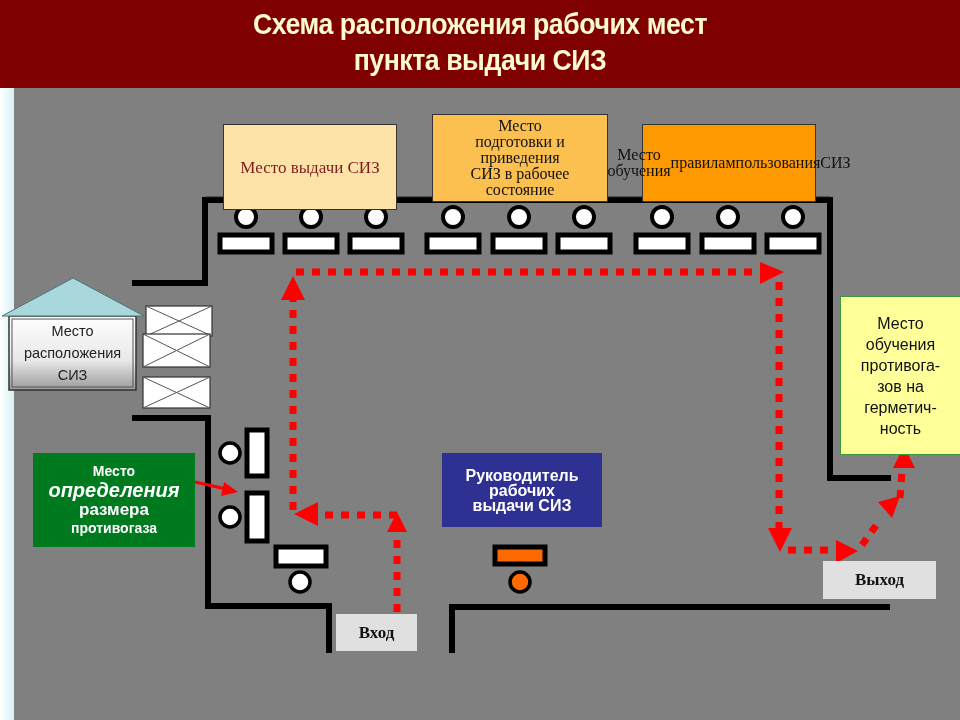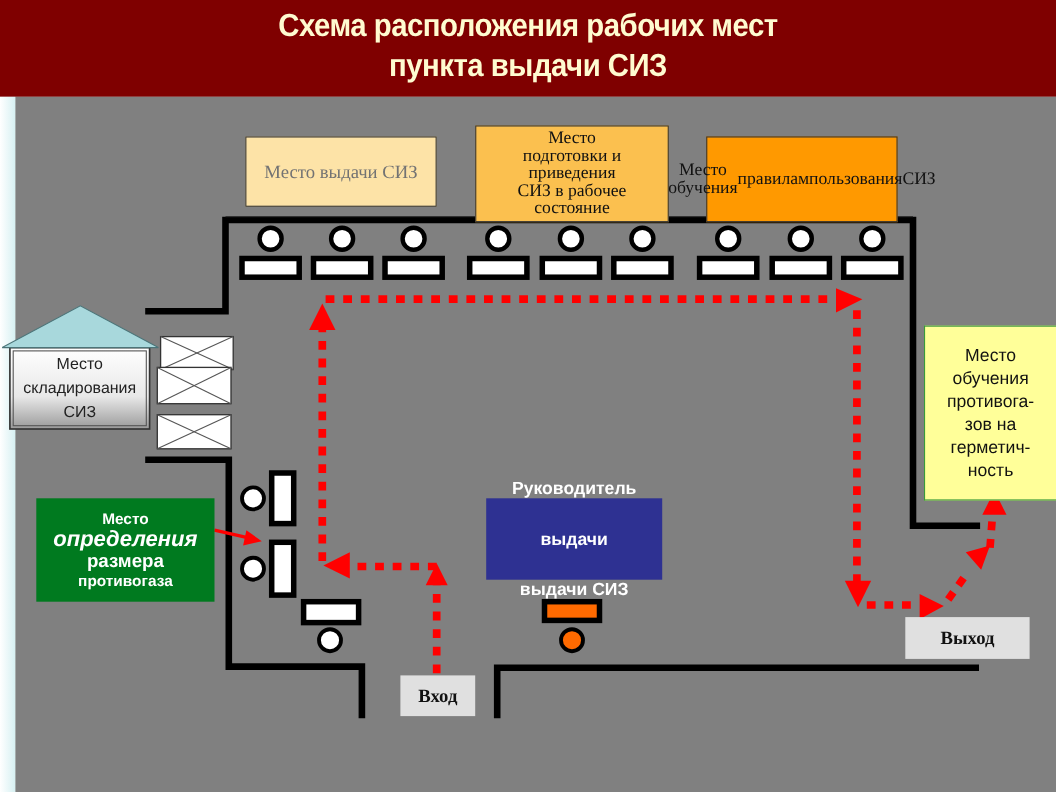--- a/index.html
+++ b/index.html
@@ -145,66 +145,66 @@
     <polygon points="294,514 318,502 318,526"></polygon>
     <polygon points="293,276 281,300 305,300"></polygon>
     <polygon points="784,272 760,262 760,284"></polygon>
     <polygon points="780,552 768,528 792,528"></polygon>
     <polygon points="858,551 836,540 836,563"></polygon>
     <polygon points="900,496 878,502 892,518"></polygon>
     <polygon points="904,446 893,468 915,468"></polygon>
   </g>
 </svg>
 
-<div class="lbl serif" style="left:223px;top:124px;width:174px;height:64px;background:#fde3a7;border:1px solid #333;font-size:17px;line-height:17px;color:#737373;padding:0 2px;">
+<div class="lbl serif" style="left:223px;top:124px;width:174px;height:86px;background:#fde3a7;border:1px solid #333;font-size:17px;line-height:17px;color:#7f1d1d;padding:0 2px;">
   <span>Место выдачи СИЗ</span>
 </div>
 
 <div class="lbl serif" style="left:432px;top:114px;width:176px;height:88px;background:#fbc04f;border:1px solid #333;font-size:16px;line-height:16px;color:#111;flex-direction:column;">
   <span>Место</span>
   <span>подготовки и</span>
   <span>приведения</span>
   <span>СИЗ в рабочее</span>
   <span>состояние</span>
 </div>
 
 <div class="lbl serif" style="left:642px;top:124px;width:174px;height:78px;background:#ff9900;border:1px solid #333;font-size:16px;line-height:16px;color:#111;flex-direction:row;">
   <span>Место обучения</span>
   <span>правилам</span>
   <span>пользования</span>
   <span>СИЗ</span>
 </div>
 
 <div class="lbl sans" style="left:12px;top:319px;width:121px;height:68px;font-size:14.5px;line-height:22px;color:#222;flex-direction:column;">
   <span>Место</span>
-  <span>складирования</span>
+  <span>расположения</span>
   <span>СИЗ</span>
 </div>
 
 <div class="lbl sans" style="left:33px;top:453px;width:162px;height:94px;background:#007a1f;color:#fff;font-weight:bold;flex-direction:column;line-height:19px;">
   <span style="font-size:14px;">Место</span>
   <span style="font-size:20px;font-style:italic;">определения</span>
   <span style="font-size:17px;">размера</span>
   <span style="font-size:14px;">противогаза</span>
 </div>
 
-<div class="lbl sans" style="left:442px;top:453px;width:160px;height:74px;background:#2e3192;color:#fff;font-weight:bold;font-size:16px;line-height:15px;flex-direction:column;gap:31px;">
+<div class="lbl sans" style="left:442px;top:453px;width:160px;height:74px;background:#2e3192;color:#fff;font-weight:bold;font-size:16px;line-height:15px;flex-direction:column;">
   <span>Руководитель</span>
-  <span>выдачи</span>
+  <span>рабочих</span>
   <span>выдачи СИЗ</span>
 </div>
 
 <div class="lbl sans" style="left:840px;top:296px;width:120px;height:159px;background:#ffff99;border:1px solid #3a9a3a;border-right:none;font-size:16px;line-height:21px;color:#111;flex-direction:column;">
   <span>Место</span>
   <span>обучения</span>
   <span>противога-</span>
   <span>зов на</span>
   <span>герметич-</span>
   <span>ность</span>
 </div>
 
-<div class="lbl serif" style="left:364px;top:614px;width:68px;height:37px;background:#e0e0e0;font-weight:bold;font-size:17px;color:#111;">
+<div class="lbl serif" style="left:336px;top:614px;width:81px;height:37px;background:#e0e0e0;font-weight:bold;font-size:17px;color:#111;">
   <span>Вход</span>
 </div>
 
 <div class="lbl serif" style="left:823px;top:561px;width:113px;height:38px;background:#e0e0e0;font-weight:bold;font-size:17px;color:#111;">
   <span>Выход</span>
 </div>
 
 </body></html>

